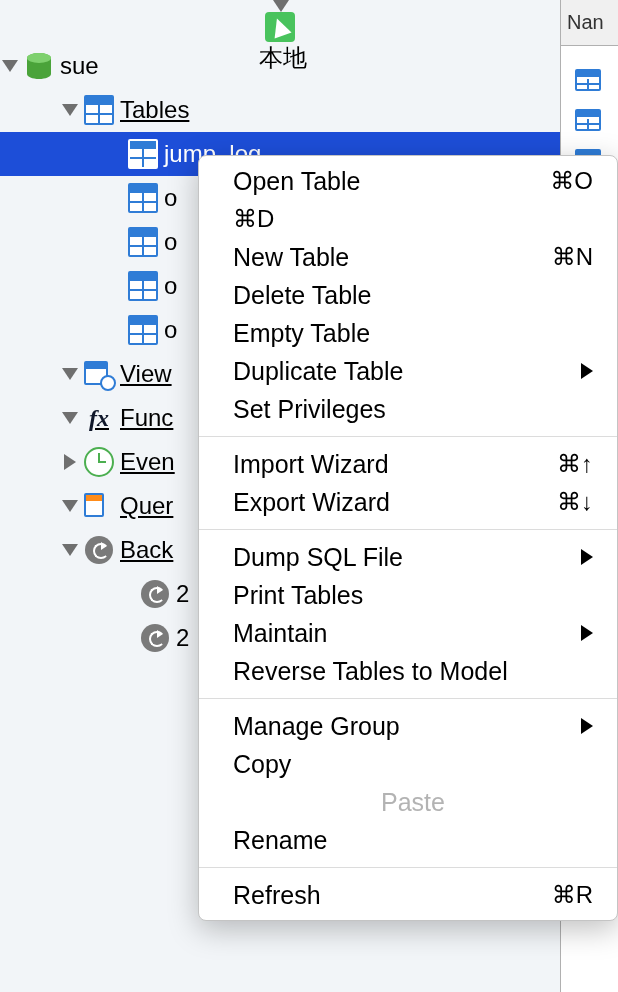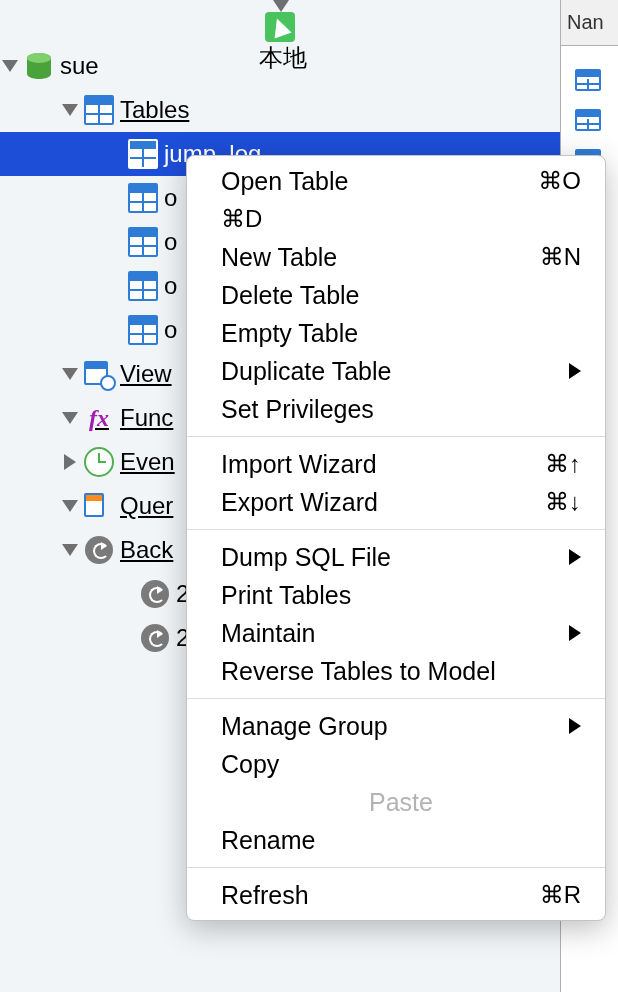--- a/index.html
+++ b/index.html
@@ -105,21 +105,21 @@
     }
     .ic-view .tbl::before{content:"";position:absolute;left:0;right:0;top:0;height:6px;background:#2f7cd6;}
     .ic-view .orb{
       position:absolute;right:-2px;bottom:-2px;width:16px;height:16px;border-radius:50%;
       background:#fff;border:2px solid #2f7cd6;
     }
 
     .ic-fx {
       font-style: italic;
       font-family: Georgia, serif;
-      color:#a21caf;
+      color:#0f172a;
       font-size:24px;font-weight:600;
     }
 
     .ic-event {
       width:30px;height:30px;border:2px solid #4caf50;border-radius:50%;position:relative;background:#fff;
     }
     .ic-event::before{content:"";position:absolute;left:12px;top:4px;width:2px;height:10px;background:#4caf50;}
     .ic-event::after{content:"";position:absolute;left:12px;top:12px;width:8px;height:2px;background:#4caf50;}
 
     .ic-query{
@@ -173,21 +173,21 @@
       background:#f0f0f0;
     }
     .right-list{padding-top:14px;}
     .right-item{display:flex;align-items:center;height:40px;padding-left:14px;}
     .right-item .ic-table{width:26px;height:22px;}
     .right-item .ic-table::before{height:6px;}
 
     
     .context-menu{
       position:absolute;
-      left:186px; top:155px;
+      left:198px; top:155px;
       width:420px;
       background:#fff;
       border:1px solid #c4c4c4;
       border-radius:8px;
       box-shadow: 0 8px 30px rgba(0,0,0,0.25);
       padding:6px 0;
       font-size:25px;
     }
     .menu-item{
       display:flex;align-items:center;justify-content:space-between;

